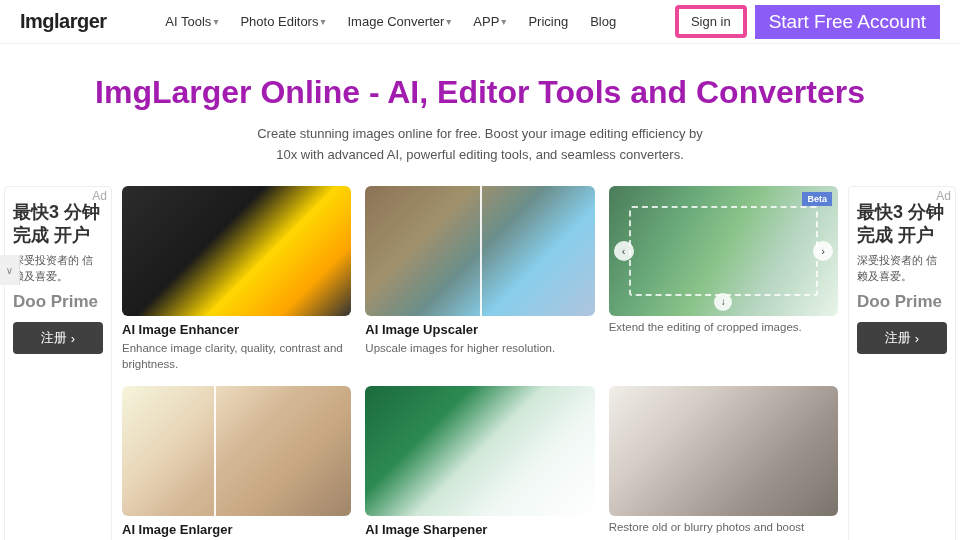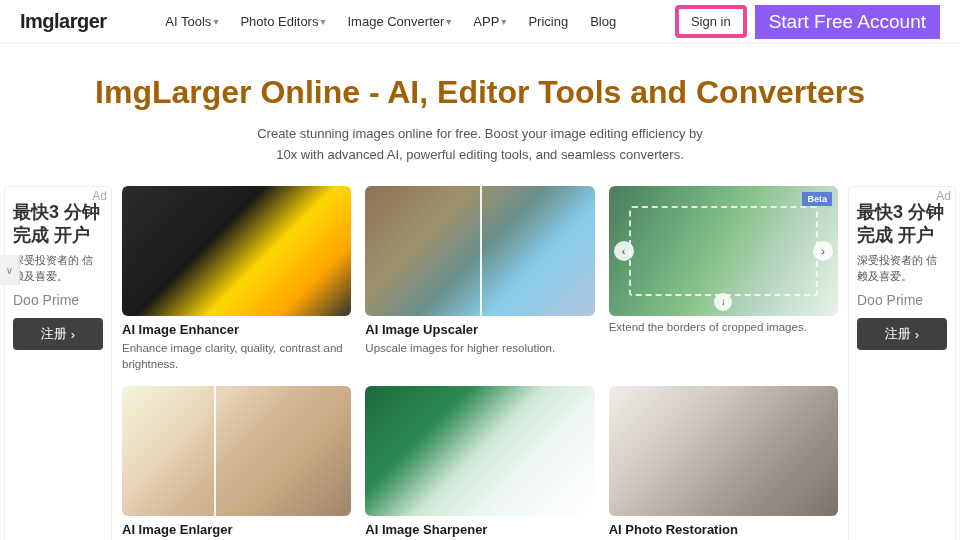--- a/index.html
+++ b/index.html
@@ -25,36 +25,36 @@
       border: 4px solid #ec4899; border-radius: 4px; background: #fff;
     }
     .btn-start {
       font-size: 19px; color: #fff; cursor: pointer; padding: 6px 14px;
       border: none; border-radius: 0; background: #8b5cf6;
       font-weight: 500;
     }
 
     
     .hero { text-align: center; padding: 28px 20px 16px; }
-    .hero h1 { font-size: 32px; font-weight: 700; color: #a16207; line-height: 1.25; margin-bottom: 12px; }
+    .hero h1 { font-size: 32px; font-weight: 700; color: #a21caf; line-height: 1.25; margin-bottom: 12px; }
     .hero p { font-size: 13px; color: #555; max-width: 460px; margin: 0 auto; line-height: 1.6; }
 
     
     .main-area { display: flex; position: relative; }
 
     
     .ad-panel {
       width: 108px; flex-shrink: 0; background: #fff; border: 1px solid #eee;
       margin: 4px; border-radius: 4px; padding: 10px 8px; position: relative;
       overflow: hidden;
     }
     .ad-label { font-size: 12px; color: #aaa; position: absolute; top: 2px; right: 4px; }
     .ad-title { font-size: 18px; font-weight: 700; color: #333; line-height: 1.3; margin-bottom: 6px; margin-top: 4px; }
     .ad-sub { font-size: 11px; color: #555; line-height: 1.4; margin-bottom: 8px; }
-    .ad-brand { font-size: 14px; color: #888; margin-bottom: 10px; }
+    .ad-brand { font-size: 17px; color: #888; margin-bottom: 10px; font-weight: bold; }
     .ad-btn {
       background: #404040; color: #fff; border: none; border-radius: 4px;
       padding: 7px 10px; font-size: 13px; cursor: pointer; display: flex;
       align-items: center; gap: 4px; justify-content: center; font-weight: 500;
       width: 100%;
     }
     .ad-collapse {
       position: absolute; bottom: 4px; left: 50%; transform: translateX(-50%);
       cursor: pointer; color: #888; font-size: 12px;
     }
@@ -196,21 +196,21 @@
         <div class="card-img-wrapper">
           <div class="card-img-placeholder img-uncrop" style="position:relative;">
             <span class="beta-badge">Beta</span>
             <div class="arrow-left">‹</div>
             <div class="arrow-right">›</div>
             <div class="arrow-down">↓</div>
 
             <div style="position:absolute;top:20px;left:20px;right:20px;bottom:20px;border:2px dashed rgba(255,255,255,0.8);border-radius:3px;"></div>
           </div>
         </div>
-        <div class="card-desc">Extend the borders of cropped images.</div>
+        <div class="card-desc">Extend the editing of cropped images.</div>
       </div>
 
       <div class="card">
         <div class="card-img-wrapper">
           <div class="card-img-placeholder img-woman">
             <div class="divider-line-v"></div>
           </div>
         </div>
         <div class="card-title">AI Image Enlarger</div>
         <div class="card-desc">Enlarge images without losing quality.</div>
@@ -223,21 +223,20 @@
         </div>
         <div class="card-title">AI Image Sharpener</div>
         <div class="card-desc">Sharpen blurred images instantly.</div>
       </div>
 
       <div class="card">
         <div class="card-img-wrapper">
           <div class="card-img-placeholder img-elder">
           </div>
         </div>
-        <div class="card-title">AI Photo Restoration</div>
         <div class="card-desc">Restore old or blurry photos and boost</div>
       </div>
 
     </div>
   </div>
 
   <div class="ad-panel">
     <span class="ad-label">Ad</span>
     <div class="ad-title">最快3 分钟完成 开户</div>
     <div class="ad-sub">深受投资者的 信赖及喜爱。</div>

